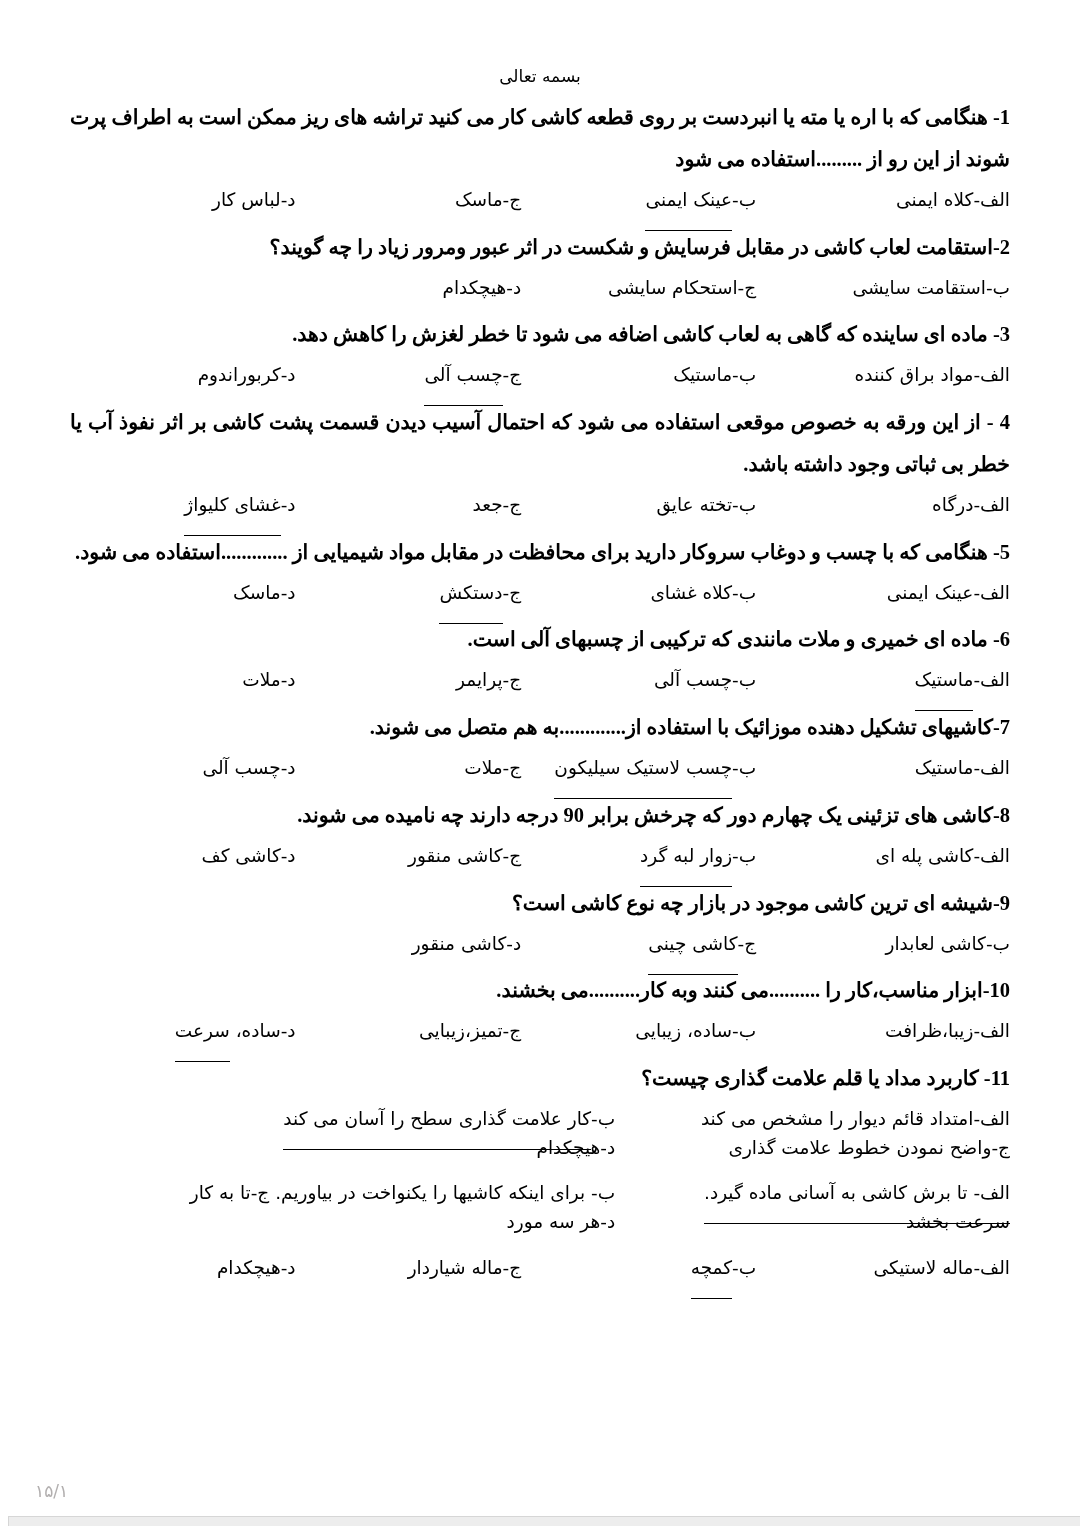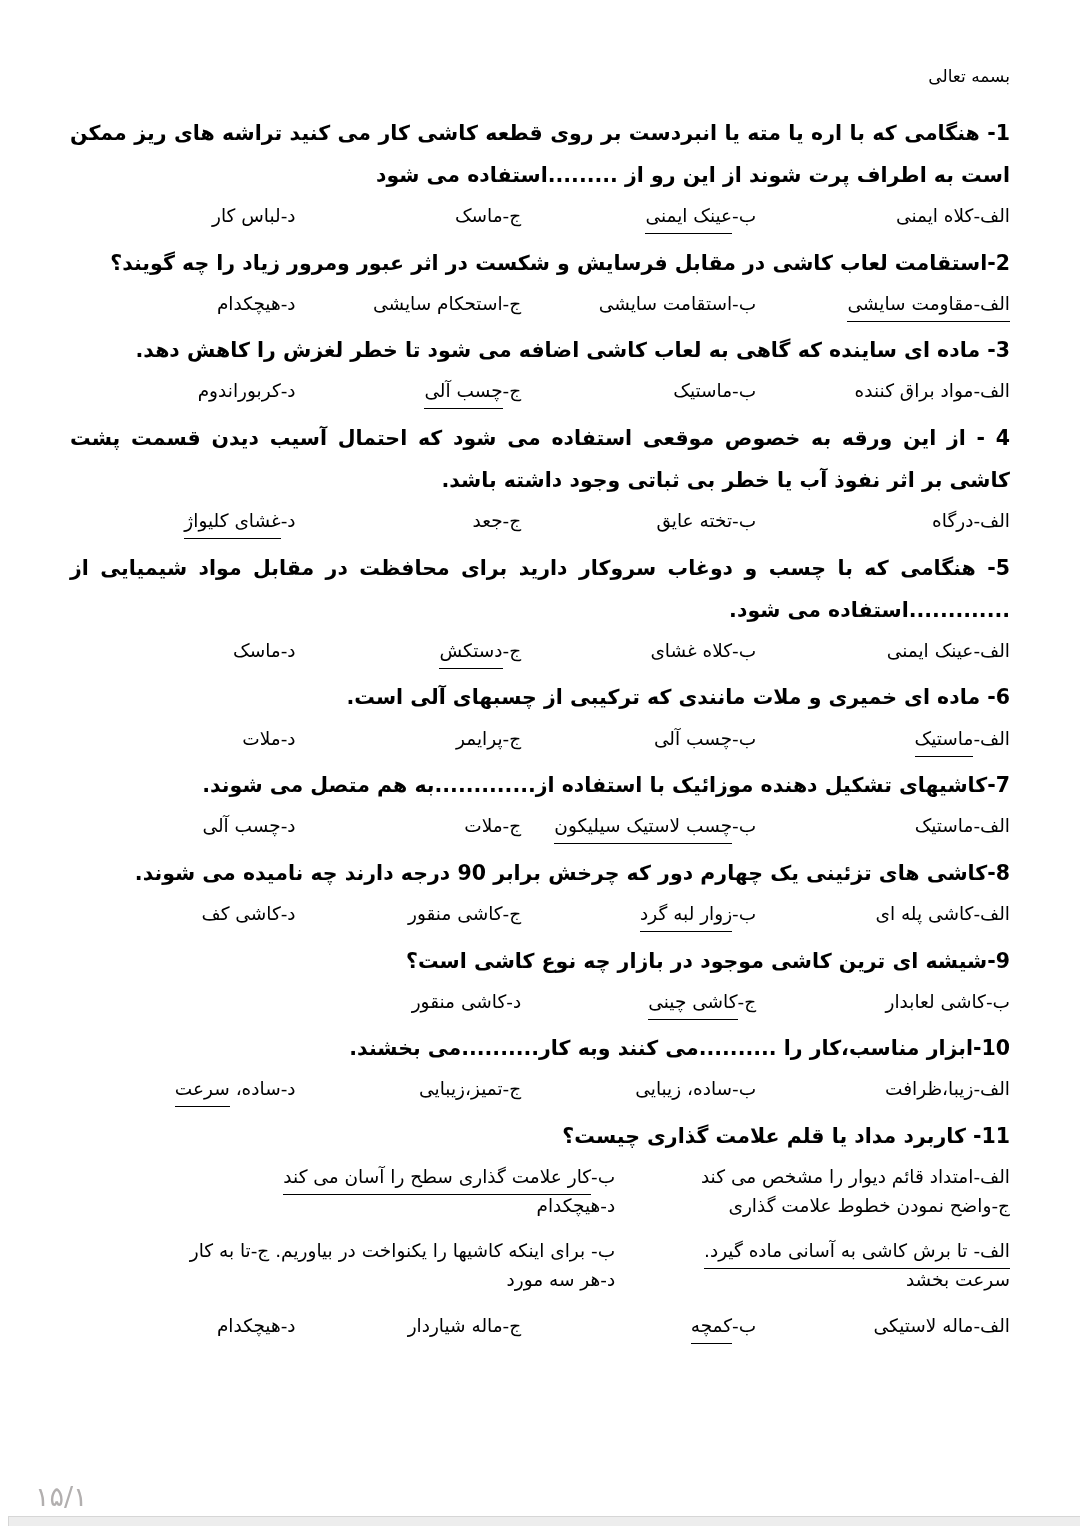--- a/index.html
+++ b/index.html
@@ -13,53 +13,55 @@
     height: 1526px;
     background: #ffffff;
     overflow: hidden;
     direction: rtl;
     font-family: "DejaVu Sans", sans-serif;
     color: #000000;
     box-sizing: border-box;
     padding: 66px 70px 0 70px;
   }
   .bismillah {
+    text-align: center;
     font-size: 17px;
-    margin-bottom: 26px;
+    margin-bottom: 10px;
     font-weight: normal;
   }
   .q-block { margin-bottom: 7px; }
   .q-text {
     font-size: 20.5px;
     font-weight: bold;
     line-height: 2.05;
     text-align: justify;
+    font-family: Liberation Serif, serif;
   }
   .opt-row {
     display: grid;
     font-size: 18.5px;
     line-height: 1.55;
     padding: 6px 0 4px 0;
   }
   .grid4 { grid-template-columns: 27% 25% 24% 24%; }
   .grid2 { grid-template-columns: 42% 58%; }
   .opt {
     text-align: right;
     padding-left: 8px;
   }
   .u {
     border-bottom: 1.6px solid #000;
-    padding-bottom: 7px;
+    padding-bottom: 20px;
   }
   .pagenum {
     position: absolute;
     left: 35px;
     top: 1481px;
     color: #b2afaf;
-    font-size: 27px;
+    font-size: 17px;
     direction: ltr;
   }
   .next-edge {
     position: absolute;
     left: 8px;
     right: 0;
     bottom: 0;
     height: 9px;
     background: #ededed;
     border-top: 1px solid #d6d6d6;
@@ -78,21 +80,20 @@
         <div class="opt-row grid4">
           <div class="opt">الف-کلاه ایمنی</div>
           <div class="opt">ب-<span class="u">عینک ایمنی</span></div>
           <div class="opt">ج-ماسک</div>
           <div class="opt">د-لباس کار</div>
         </div>
       </div>
       <div class="q-block">
         <div class="q-text">2-استقامت لعاب کاشی در مقابل فرسایش و شکست در اثر عبور ومرور زیاد را چه گویند؟</div>
         <div class="opt-row grid4">
-          <div class="opt"><span class="u">الف-مقاومت سایشی</span></div>
           <div class="opt">ب-استقامت سایشی</div>
           <div class="opt">ج-استحکام سایشی</div>
           <div class="opt">د-هیچکدام</div>
         </div>
       </div>
       <div class="q-block">
         <div class="q-text">3- ماده ای ساینده که گاهی به لعاب کاشی اضافه می شود تا خطر لغزش را کاهش دهد.</div>
         <div class="opt-row grid4">
           <div class="opt">الف-مواد براق کننده</div>
           <div class="opt">ب-ماستیک</div>

